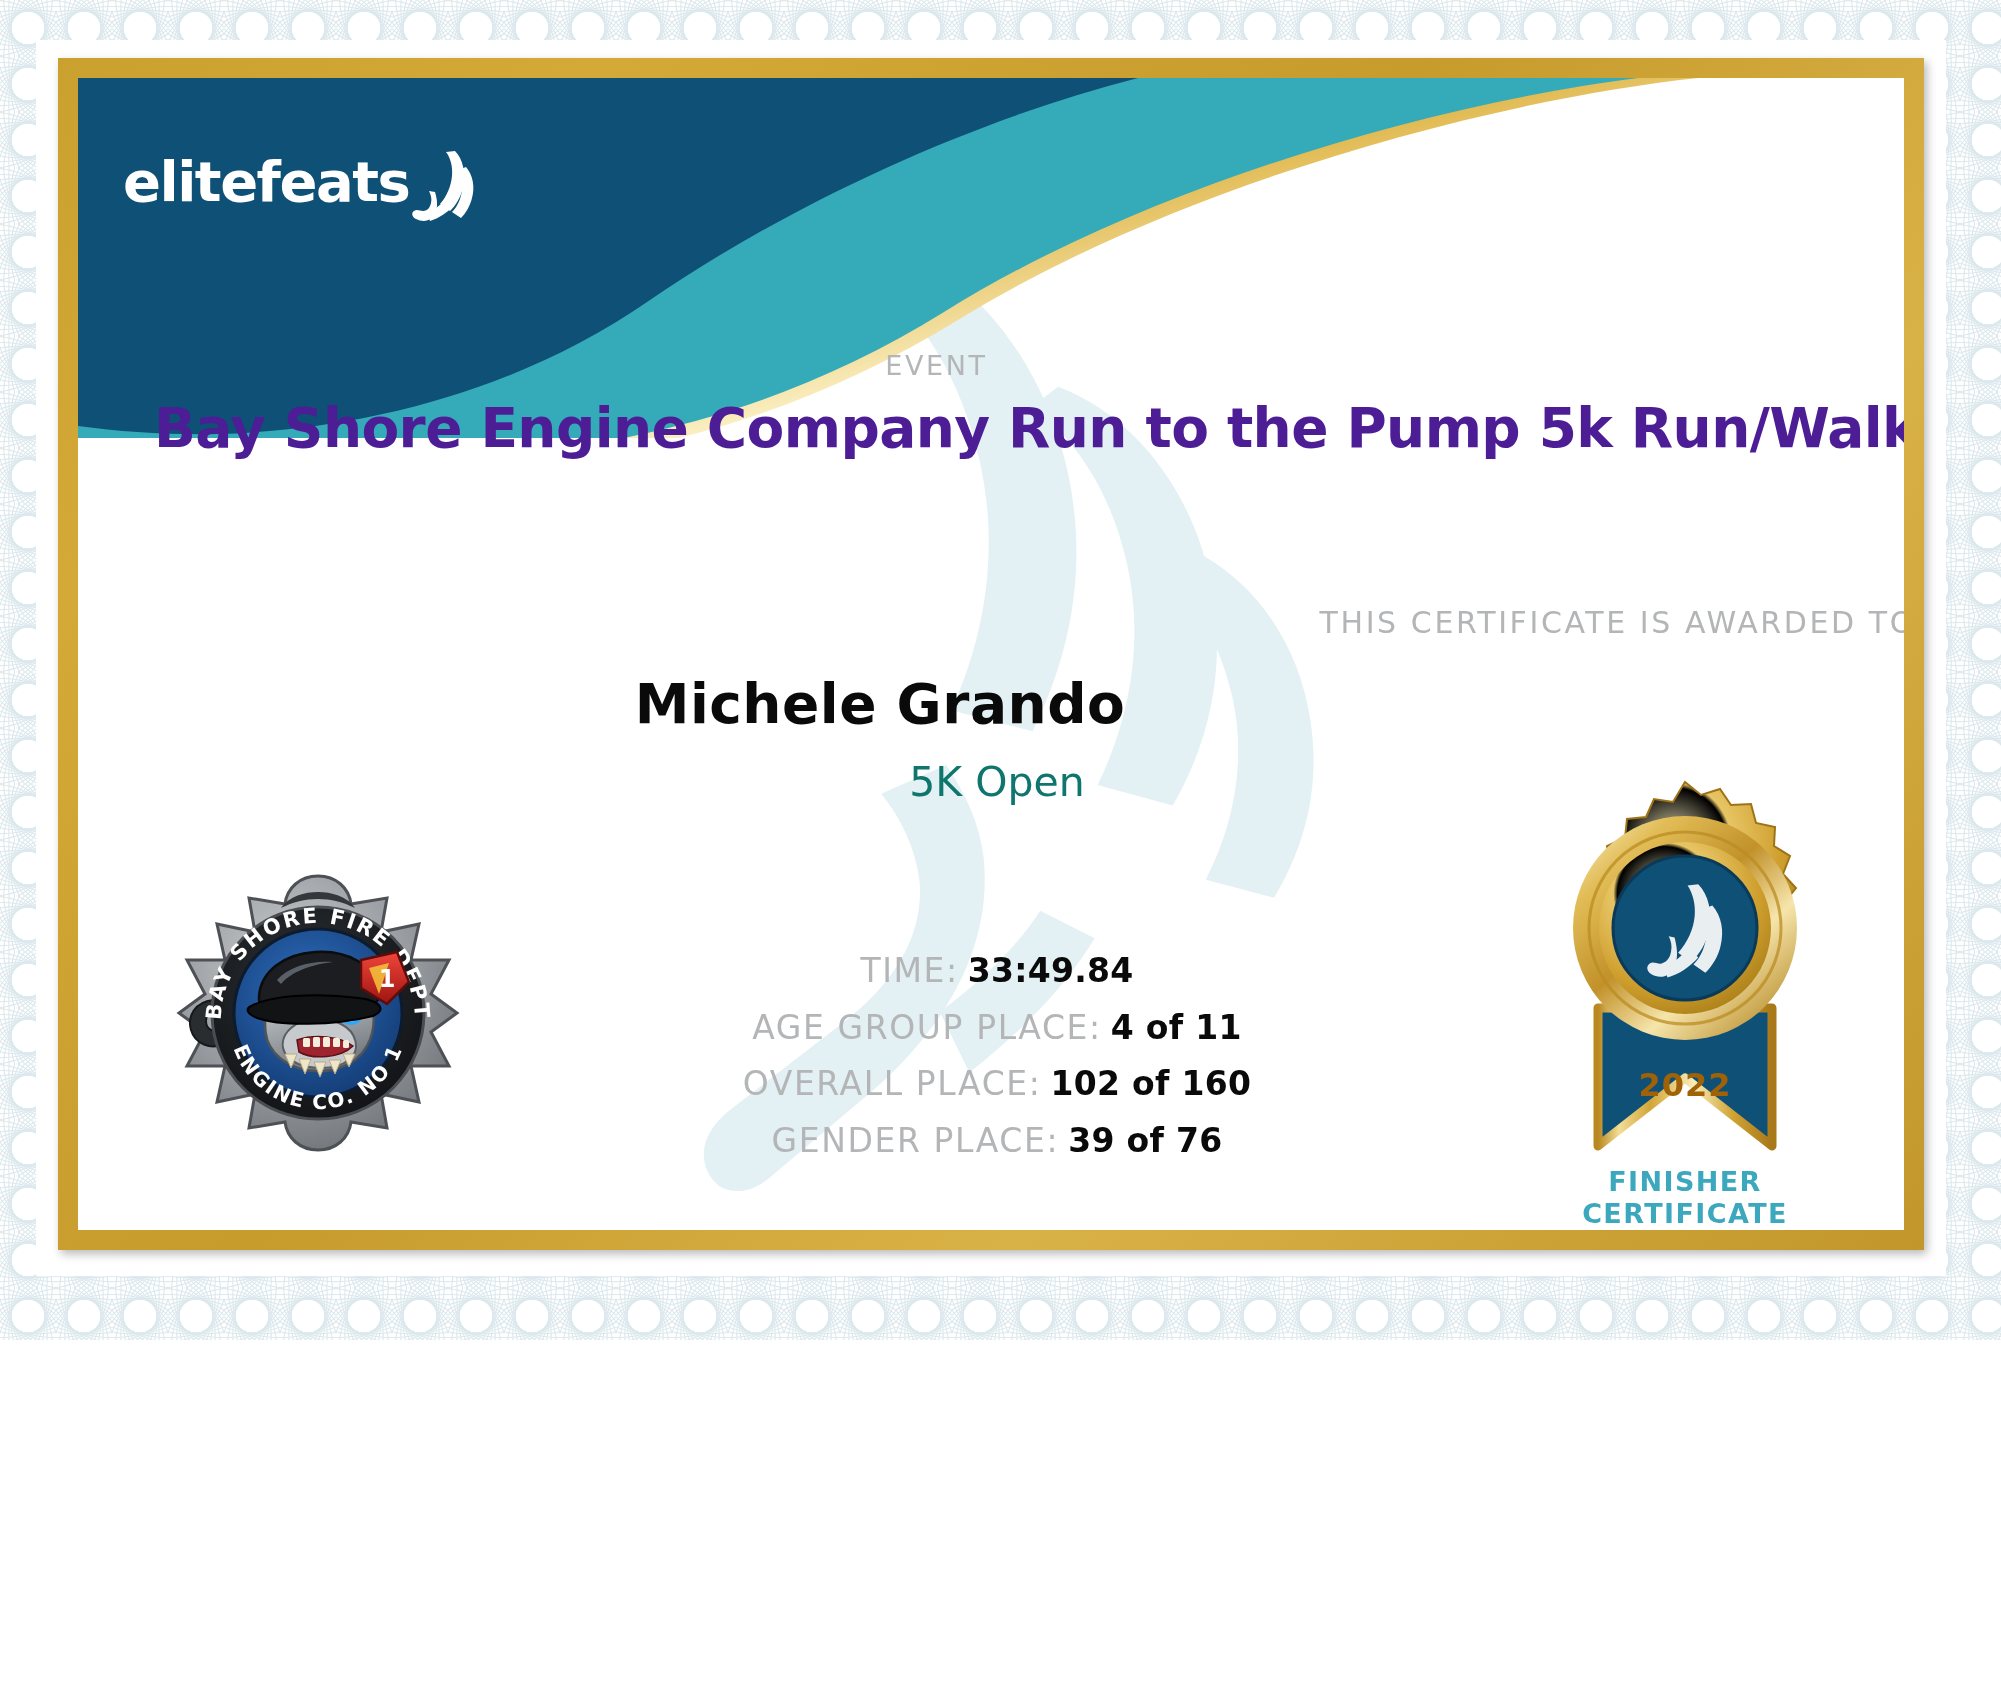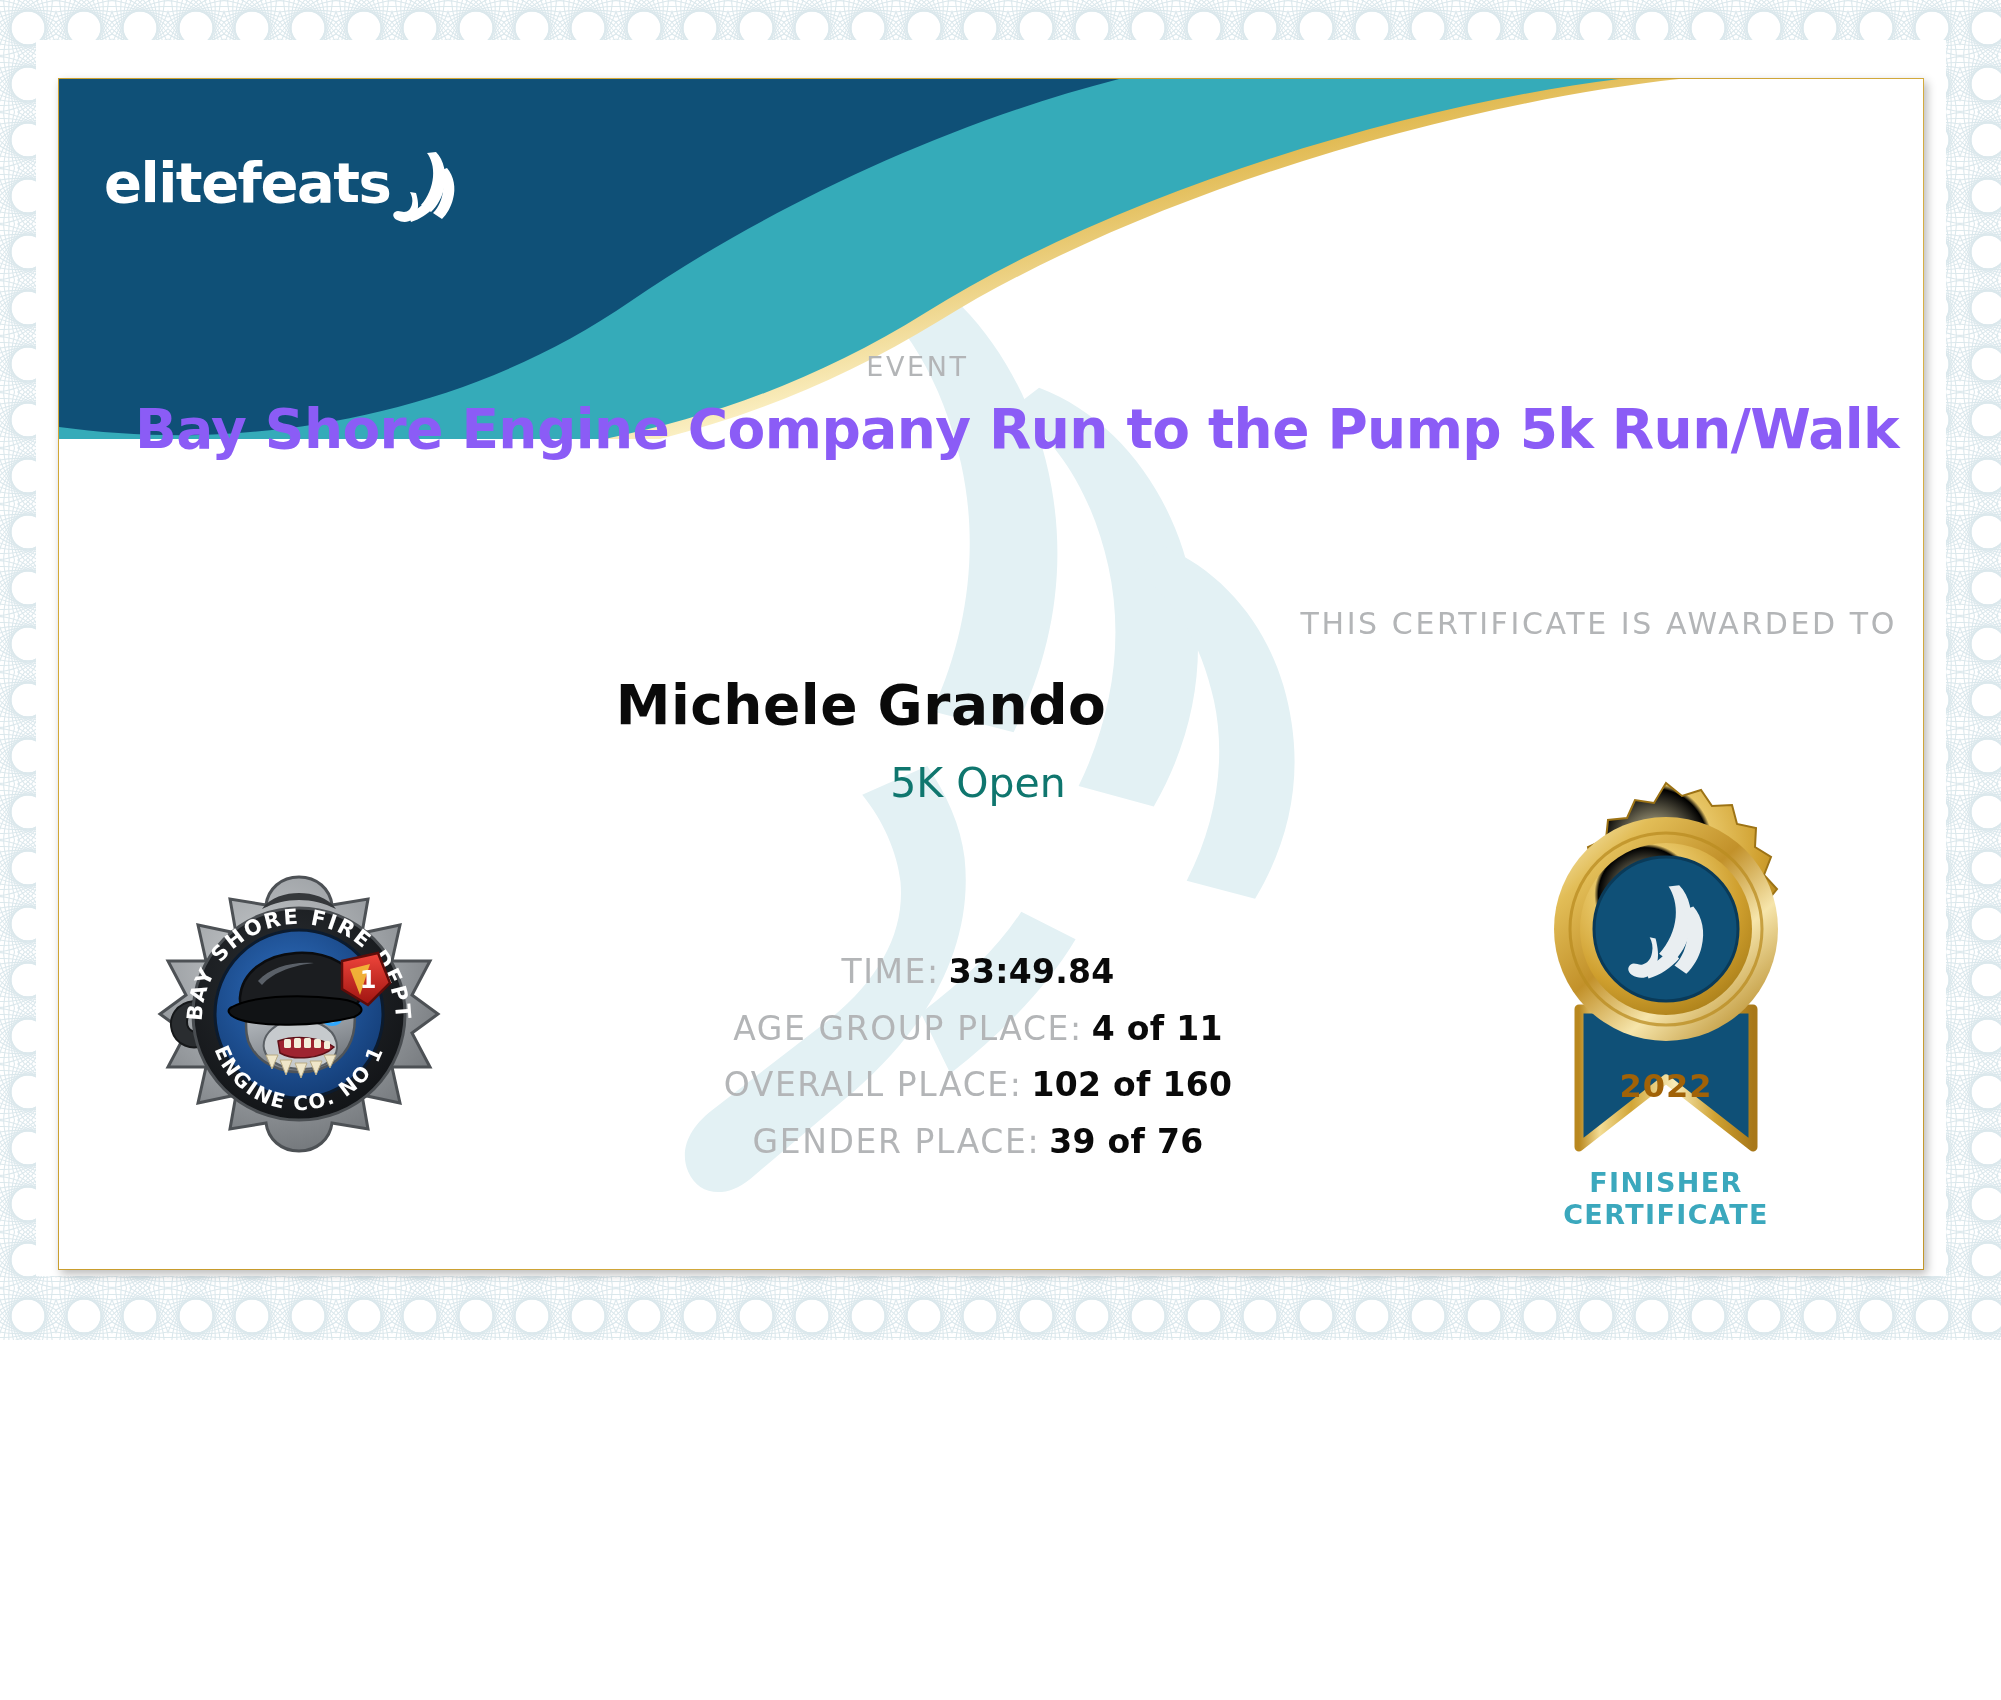--- a/index.html
+++ b/index.html
@@ -27,25 +27,25 @@
     position: absolute;
     left: 0; top: 0;
     width: 2001px; height: 1700px;
     pointer-events: none;
   }
 
   
   #gold-frame {
     position: absolute;
     left: 58px;
-    top: 78px;
+    top: 58px;
     width: 1866px;
     height: 1192px;
     background: linear-gradient(135deg, #caa02f 0%, #d4a937 18%, #c79b2c 45%, #d9b247 70%, #c2962a 100%);
-    padding: 1px;
+    padding: 20px;
     box-sizing: border-box;
     box-shadow: 3px 4px 9px rgba(0,0,0,0.28);
   }
 
   #card {
     position: relative;
     width: 100%;
     height: 100%;
     background: #ffffff;
     overflow: hidden;
@@ -122,21 +122,21 @@
 
   #event-title {
     position: absolute;
     top: 318px;
     left: 0;
     width: 1916px;
     text-align: center;
     font-family: "DejaVu Sans", sans-serif;
     font-size: 55px;
     font-weight: 700;
-    color: #8b5cf6;
+    color: #4c1d95;
     letter-spacing: -0.6px;
     white-space: nowrap;
   }
 
   #awarded-label {
     position: absolute;
     top: 527px;
     left: 0;
     width: 1838px;
     text-align: right;

